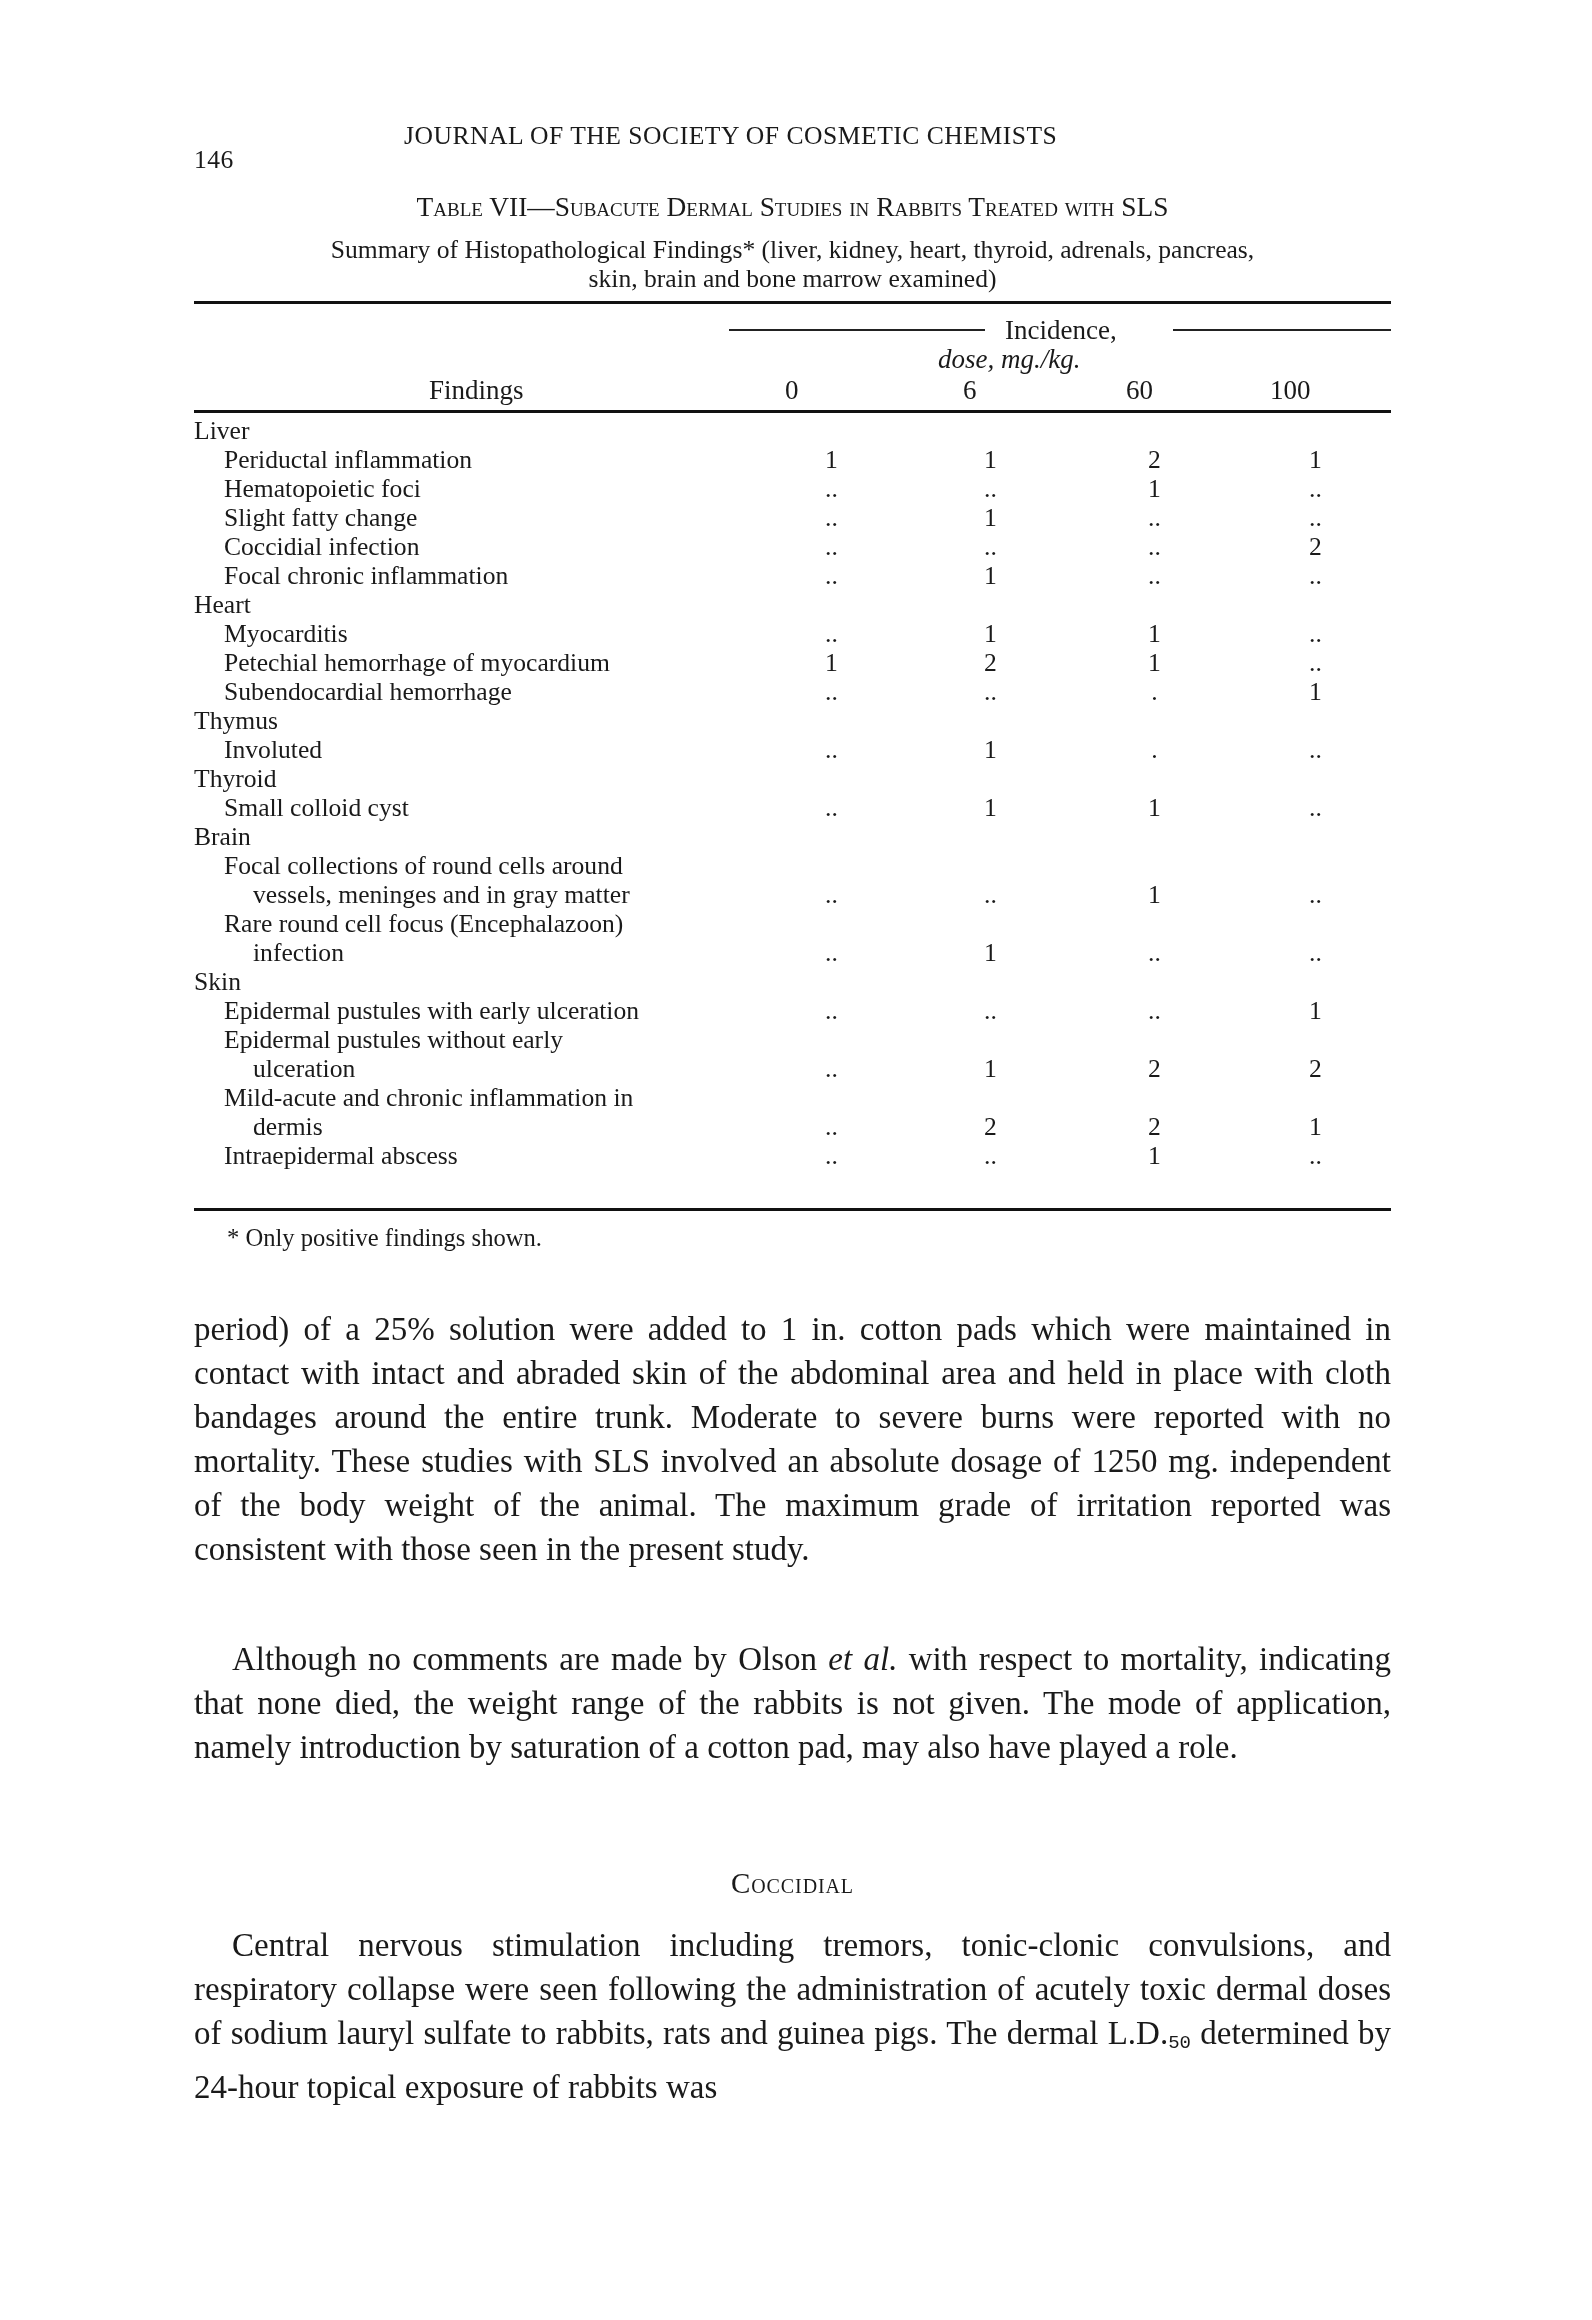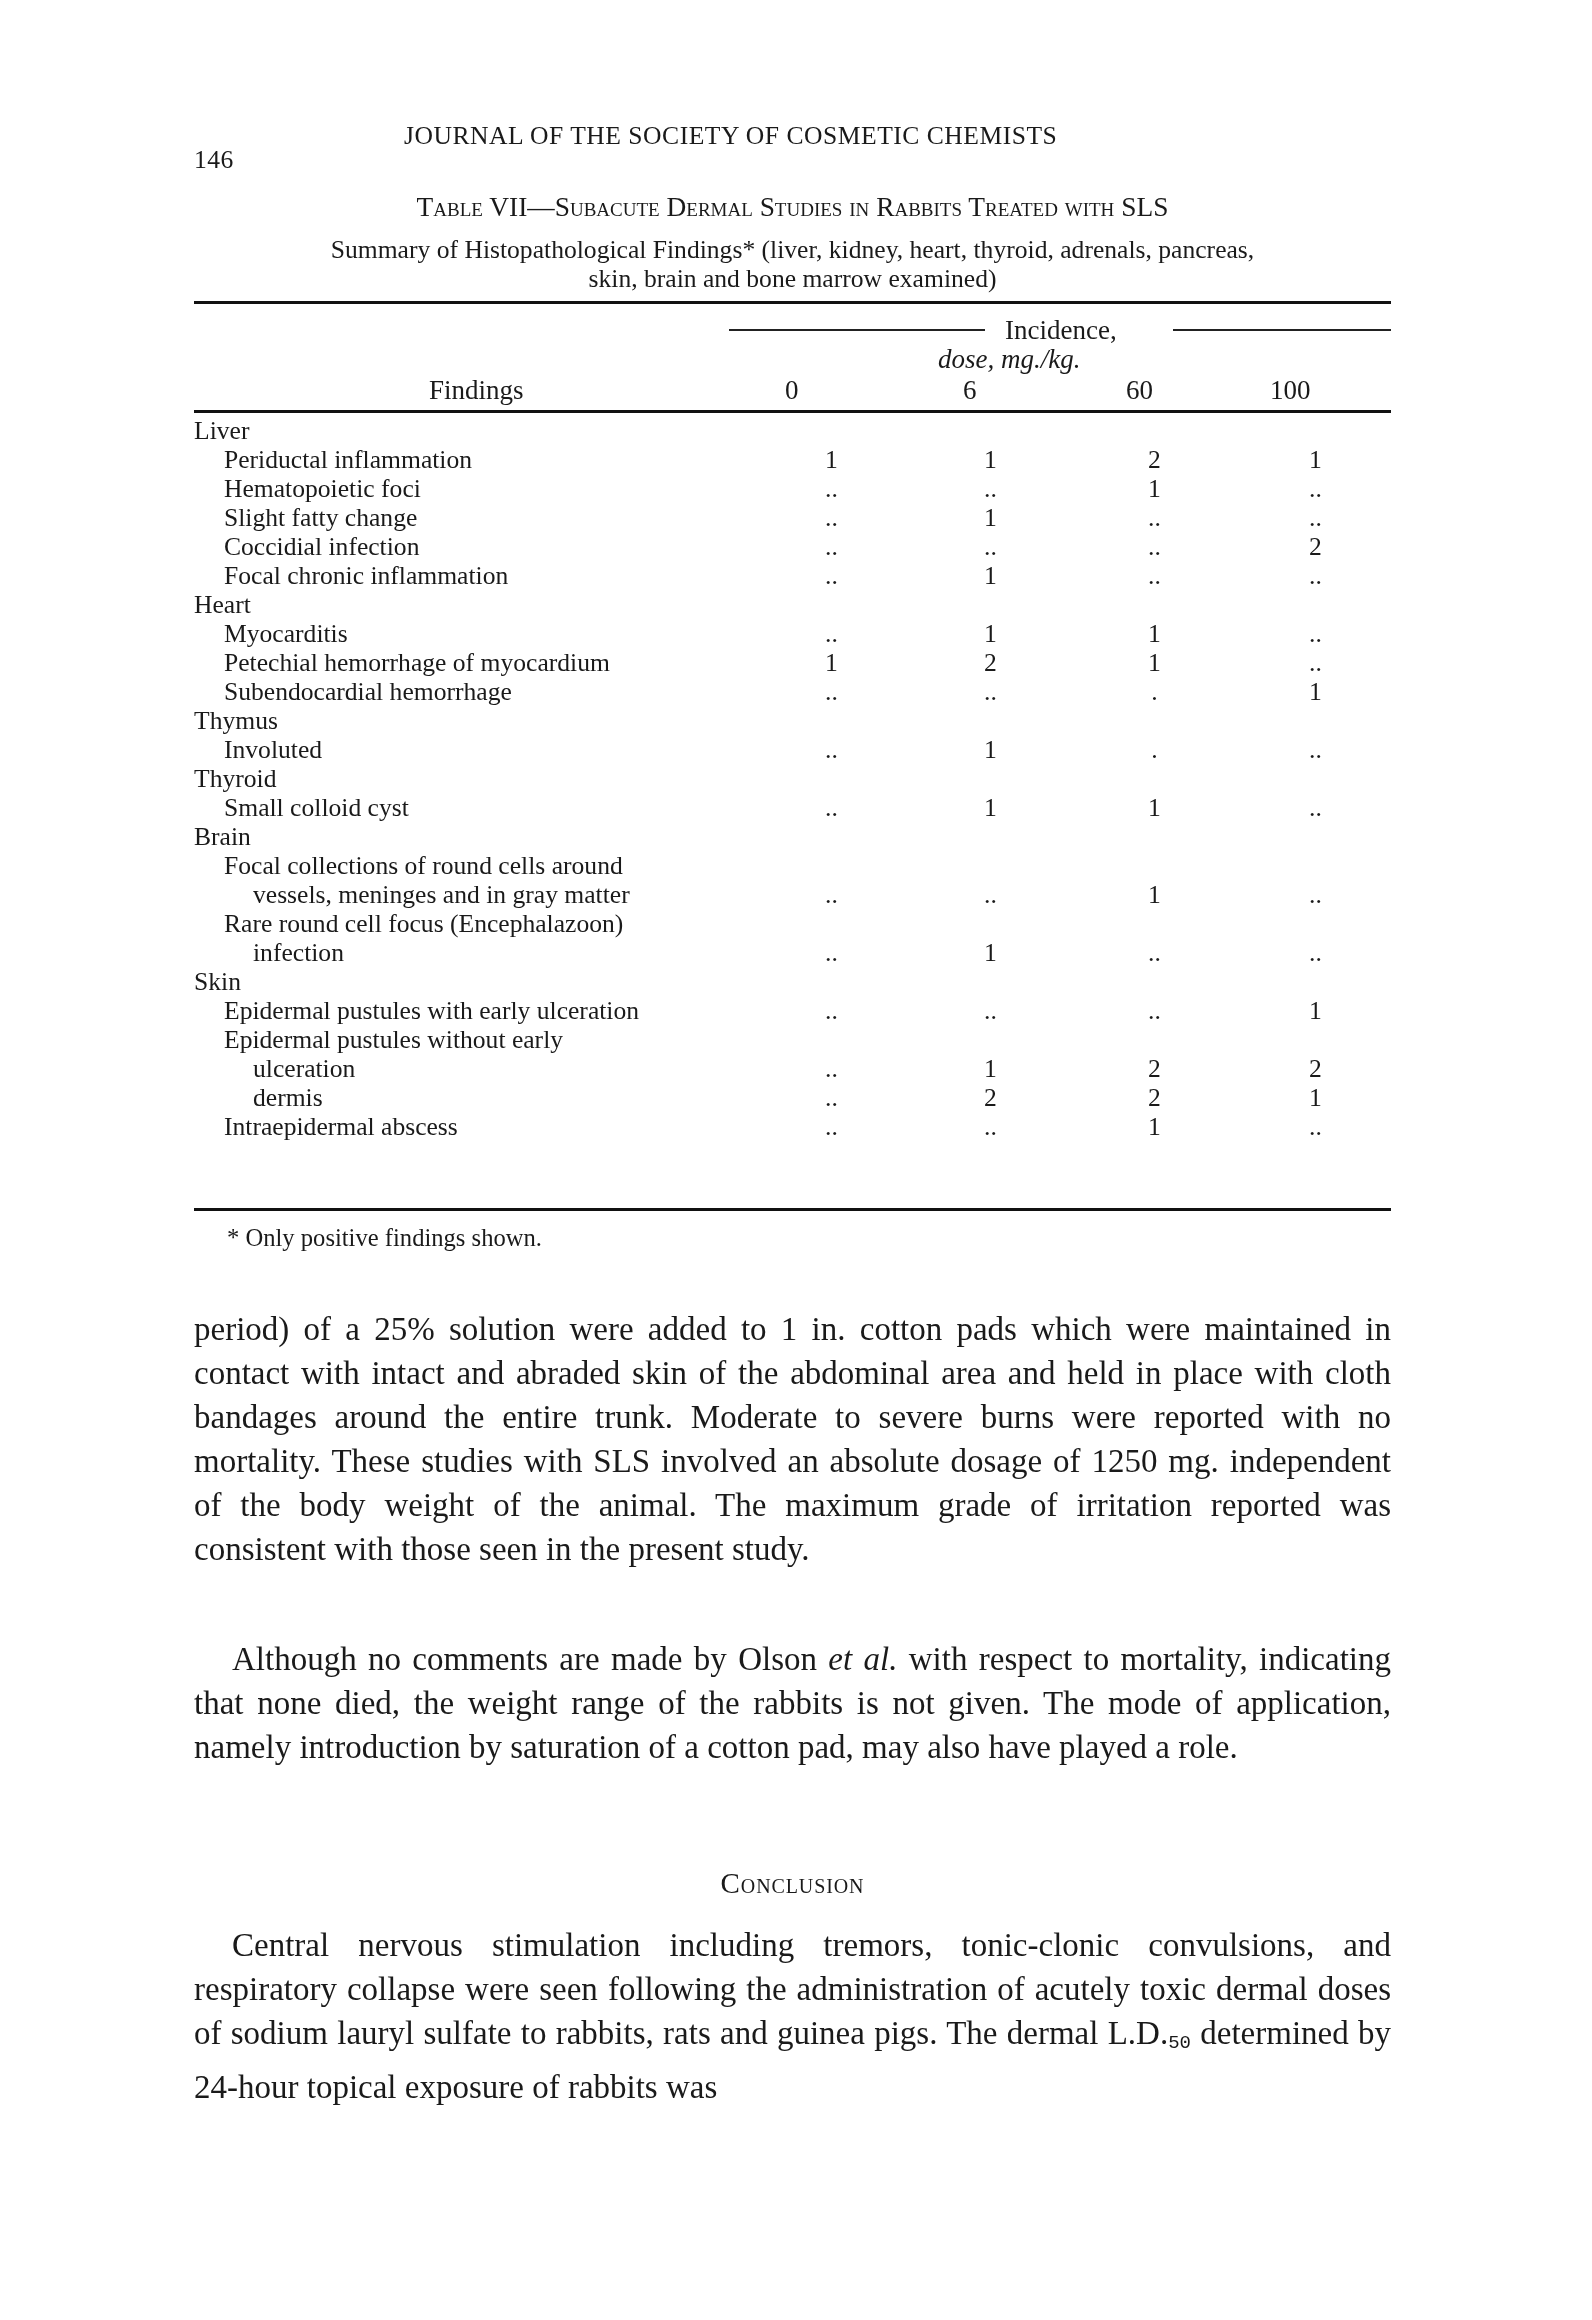--- a/index.html
+++ b/index.html
@@ -210,20 +210,27 @@
       <span class="c c2"></span>
       <span class="c c3"></span>
     </div>
     <div class="trow lvl2">
       <span class="lbl">ulceration</span>
       <span class="c c0">..</span>
       <span class="c c1">1</span>
       <span class="c c2">2</span>
       <span class="c c3">2</span>
     </div>
+    <div class="trow lvl1">
+      <span class="lbl">Mild-acute and chronic inflammation in</span>
+      <span class="c c0"></span>
+      <span class="c c1"></span>
+      <span class="c c2"></span>
+      <span class="c c3"></span>
+    </div>
     <div class="trow lvl2">
       <span class="lbl">dermis</span>
       <span class="c c0">..</span>
       <span class="c c1">2</span>
       <span class="c c2">2</span>
       <span class="c c3">1</span>
     </div>
     <div class="trow lvl1">
       <span class="lbl">Intraepidermal abscess</span>
       <span class="c c0">..</span>
@@ -233,16 +240,16 @@
     </div>
   </div>
 
 <div class="rule" style="top:1208px;height:2.8px;"></div>
 <div class="abs footnote">* Only positive findings shown.</div>
 
 <div class="body-text" style="top:1307px;">period) of a 25% solution were added to 1 in. cotton pads which were maintained in contact with intact and abraded skin of the abdominal area and held in place with cloth bandages around the entire trunk.  Moderate to severe burns were reported with no mortality.  These studies with SLS involved an absolute dosage of 1250 mg. independent of the body weight of the animal.  The maximum grade of irritation reported was consistent with those seen in the present study.</div>
 
 <div class="body-text indent" style="top:1637px;"><span>Although no comments are made by Olson </span><em>et al.</em><span> with respect to mortality, indicating that none died, the weight range of the rabbits is not given.  The mode of application, namely introduction by saturation of a cotton pad, may also have played a role.</span></div>
 
-<div class="abs section-head">Conclusion</div>
+<div class="abs section-head">Coccidial</div>
 
 <div class="body-text indent" style="top:1923px;"><span>Central nervous stimulation including tremors, tonic-clonic convulsions, and respiratory collapse were seen following the administration of acutely toxic dermal doses of sodium lauryl sulfate to rabbits, rats and guinea pigs. The dermal L.D.</span><sub class="s">50</sub><span> determined by 24-hour topical exposure of rabbits was</span></div>
 
 
 </body></html>

